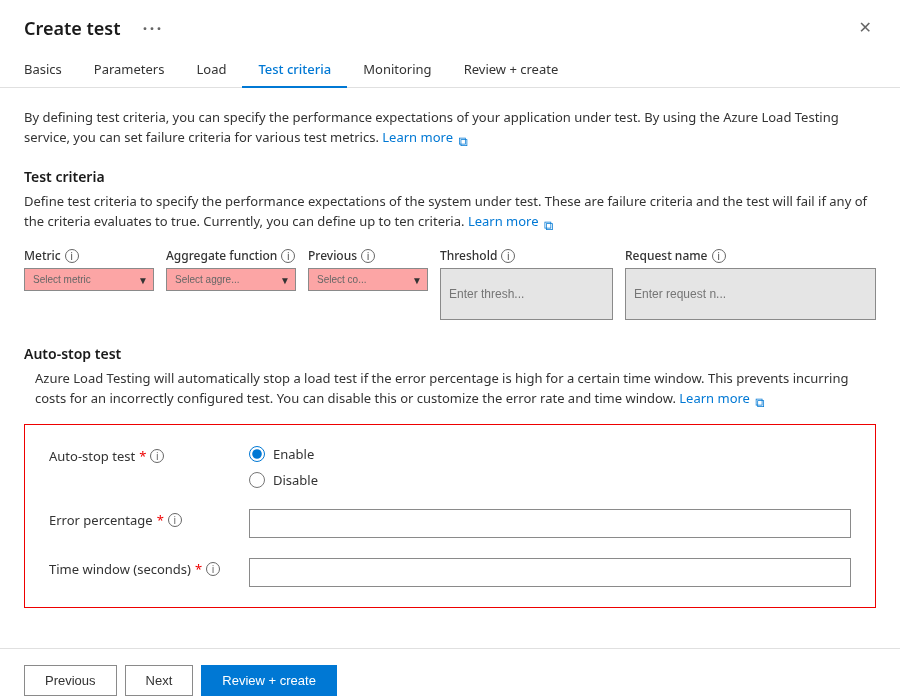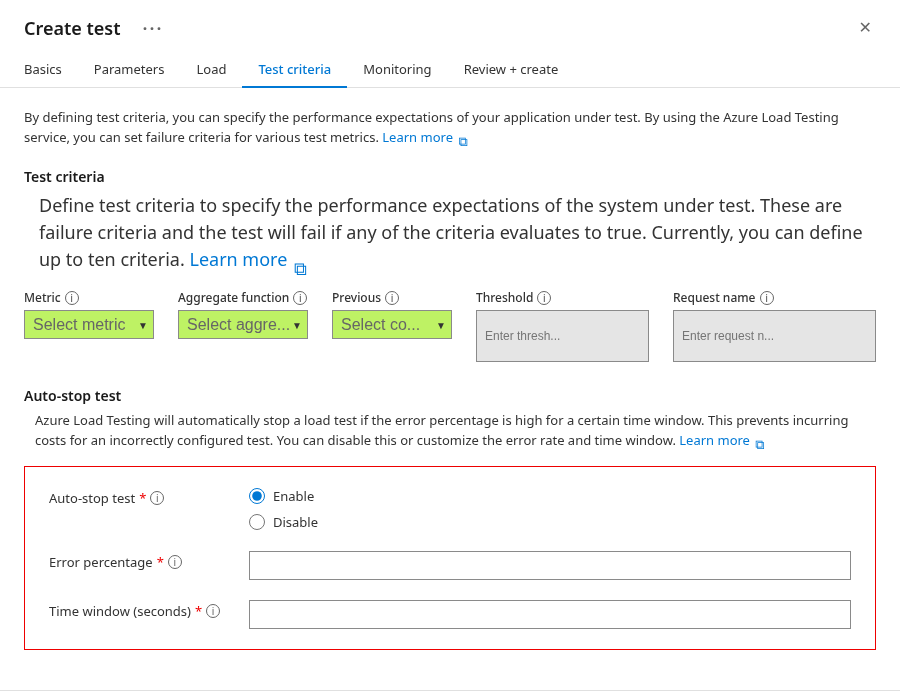--- a/index.html
+++ b/index.html
@@ -100,26 +100,25 @@
     .section-title {
       font-size: 14px;
       font-weight: 600;
       color: #1a1a1a;
       margin-bottom: 6px;
     }
     .section-desc {
       color: #333;
       line-height: 1.5;
       margin-bottom: 16px;
-      font-size: 18px;
-      margin-left: 15px;
+      font-size: 13px;
     }
     .criteria-grid {
       display: flex;
-      gap: 24px;
+      gap: 12px;
       align-items: flex-start;
       margin-bottom: 24px;
     }
     .field-group {
       display: flex;
       flex-direction: column;
       gap: 4px;
     }
     .field-group label {
       font-size: 12px;
@@ -141,24 +140,24 @@
       color: #666;
       cursor: help;
     }
     .select-wrapper {
       position: relative;
       display: inline-flex;
       align-items: center;
     }
     .select-dropdown {
       appearance: none;
-      background: #bef264;
+      background: #fca5a5;
       border: 1px solid #8a8a8a;
       padding: 5px 12px 5px 8px;
-      font-size: 16px;
+      font-size: 10px;
       color: #666;
       cursor: pointer;
       width: 100%;
     }
     .chevron-down {
       position: absolute;
       right: 6px;
       pointer-events: none;
       font-size: 10px;
       color: #333;

